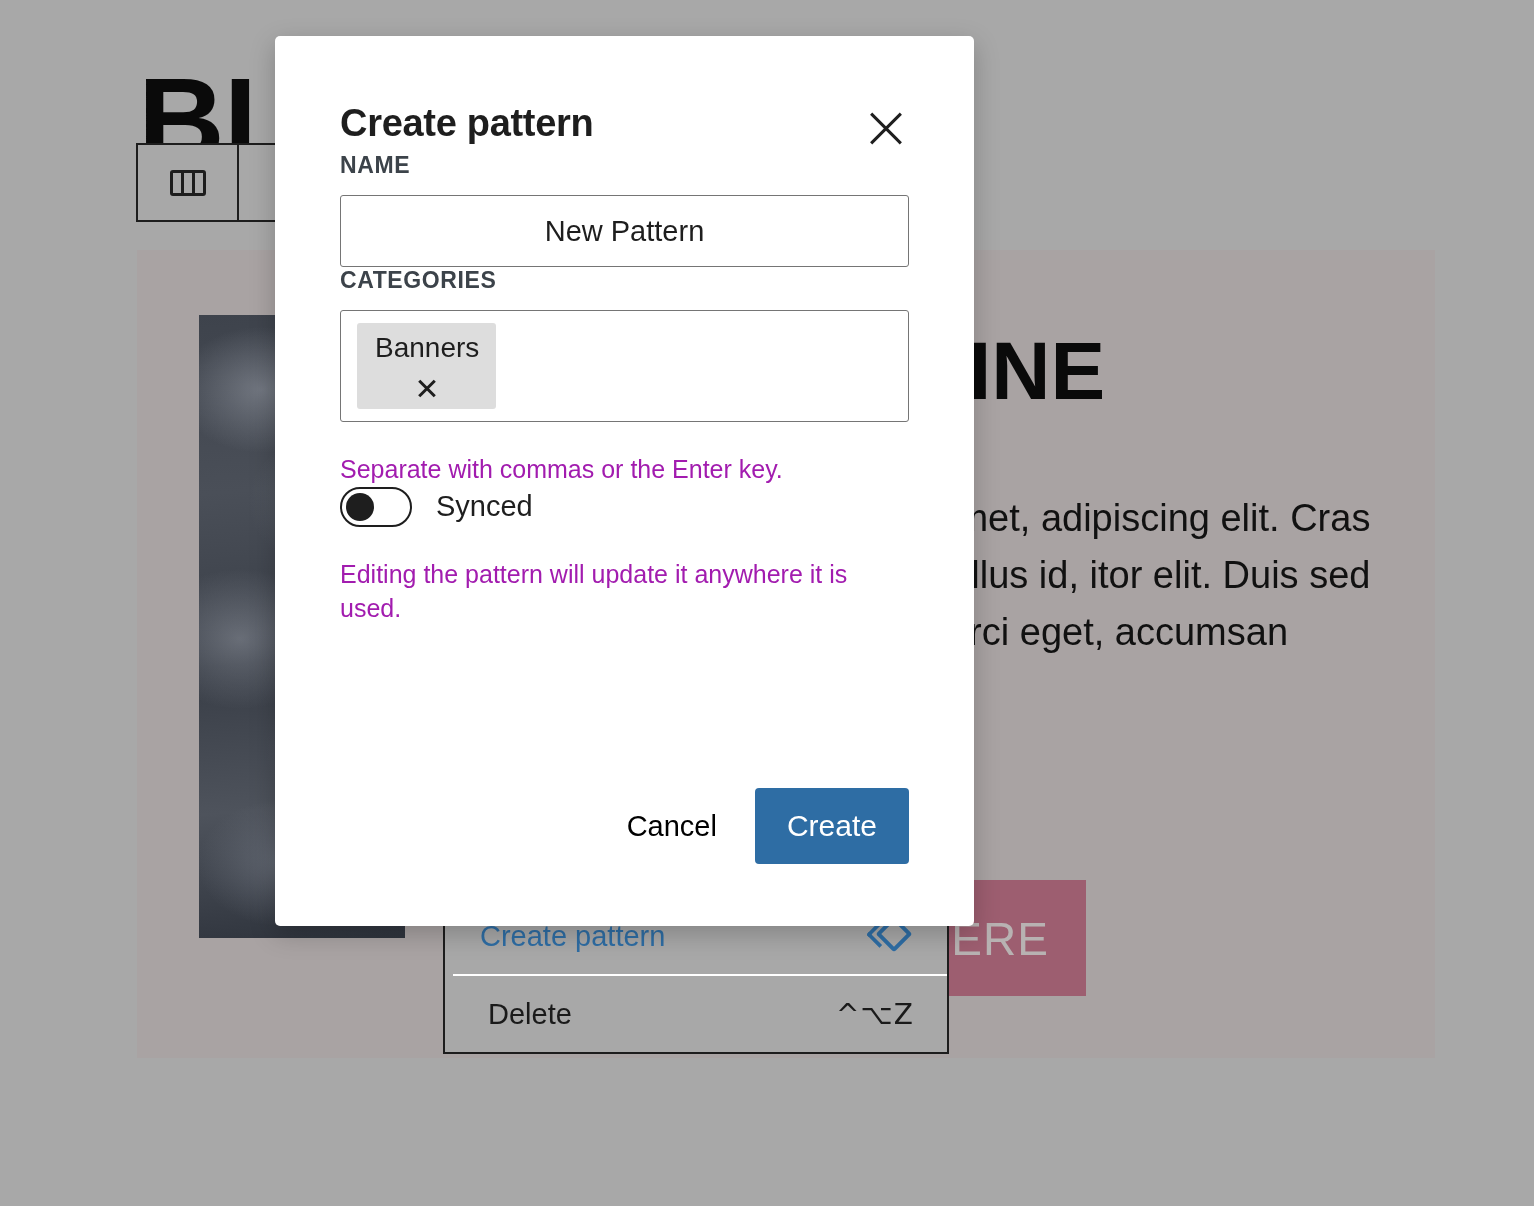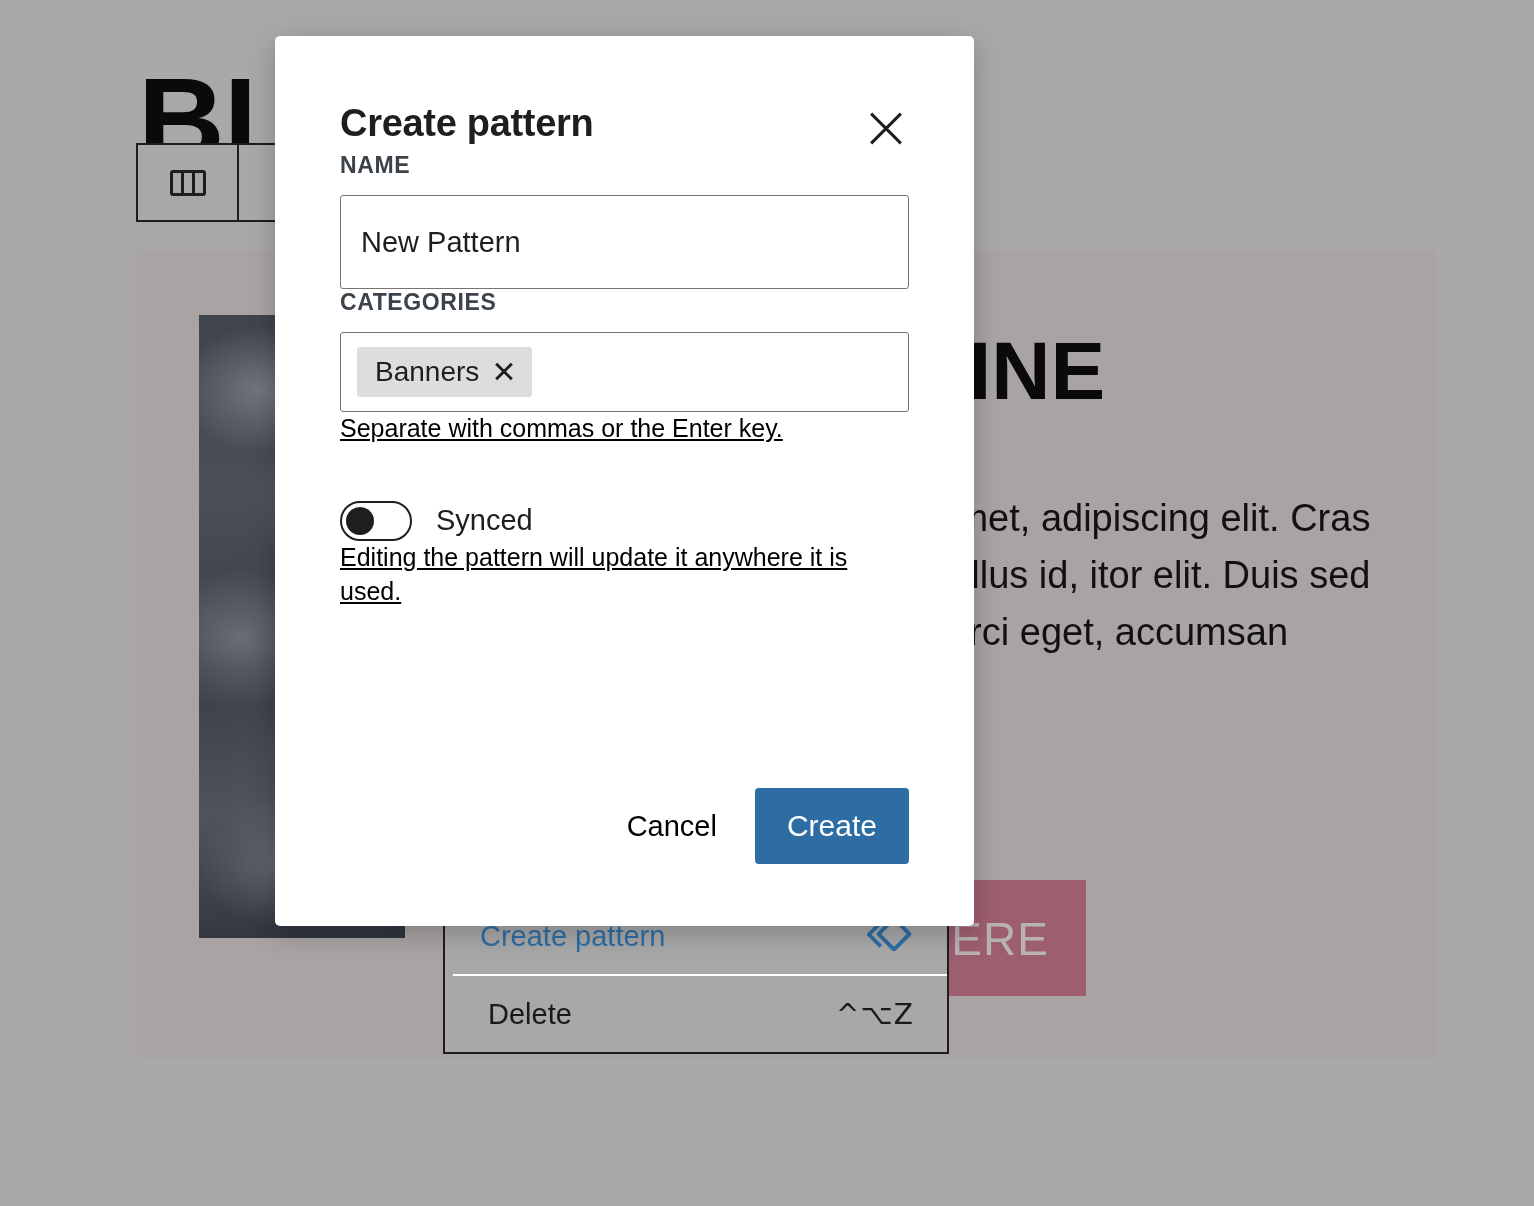--- a/index.html
+++ b/index.html
@@ -249,28 +249,29 @@
   .field-label {
     font-size: 23px;
     font-weight: 700;
     letter-spacing: 0.6px;
     color: #3c434a;
   }
 
   .text-input {
     margin-top: 16px;
     width: 100%;
-    height: 94px;
+    height: 72px;
     border: 1.5px solid #757575;
     border-radius: 3px;
     padding: 0 20px;
     font-size: 29px;
     color: #1e1e1e;
     font-family: "Liberation Sans", sans-serif;
     background: #fff;
+    text-align: center;
   }
   .text-input::placeholder { color: #8c8f94; }
 
   .token-field {
     margin-top: 16px;
     width: 100%;
     min-height: 80px;
     border: 1.5px solid #757575;
     border-radius: 3px;
     padding: 12px 16px;
@@ -282,47 +283,46 @@
   }
   .token {
     display: inline-flex;
     align-items: center;
     gap: 14px;
     background: #dddddd;
     border-radius: 3px;
     padding: 9px 17px 9px 18px;
     font-size: 28px;
     color: #1e1e1e;
+    flex-direction: column;
   }
   .token-remove {
     width: 22px; height: 22px;
     position: relative;
     background: none; border: none;
     cursor: pointer;
   }
   .token-remove::before, .token-remove::after {
     content: "";
     position: absolute;
     left: 0; top: 9px;
     width: 22px; height: 3px;
     background: #1e1e1e;
   }
   .token-remove::before { transform: rotate(45deg); }
   .token-remove::after { transform: rotate(-45deg); }
 
   .help-text {
-    margin-top: 0;
+    margin-top: 31px;
     font-size: 25px;
-    color: #000000;
+    color: #a21caf;
     line-height: 1.35;
-    text-decoration: underline;
   }
 
   .toggle-row {
-    margin-top: 55px;
     display: flex;
     align-items: center;
     gap: 24px;
   }
   .toggle {
     width: 72px; height: 40px;
     border: 2px solid #1e1e1e;
     border-radius: 20px;
     background: #ffffff;
     position: relative;

